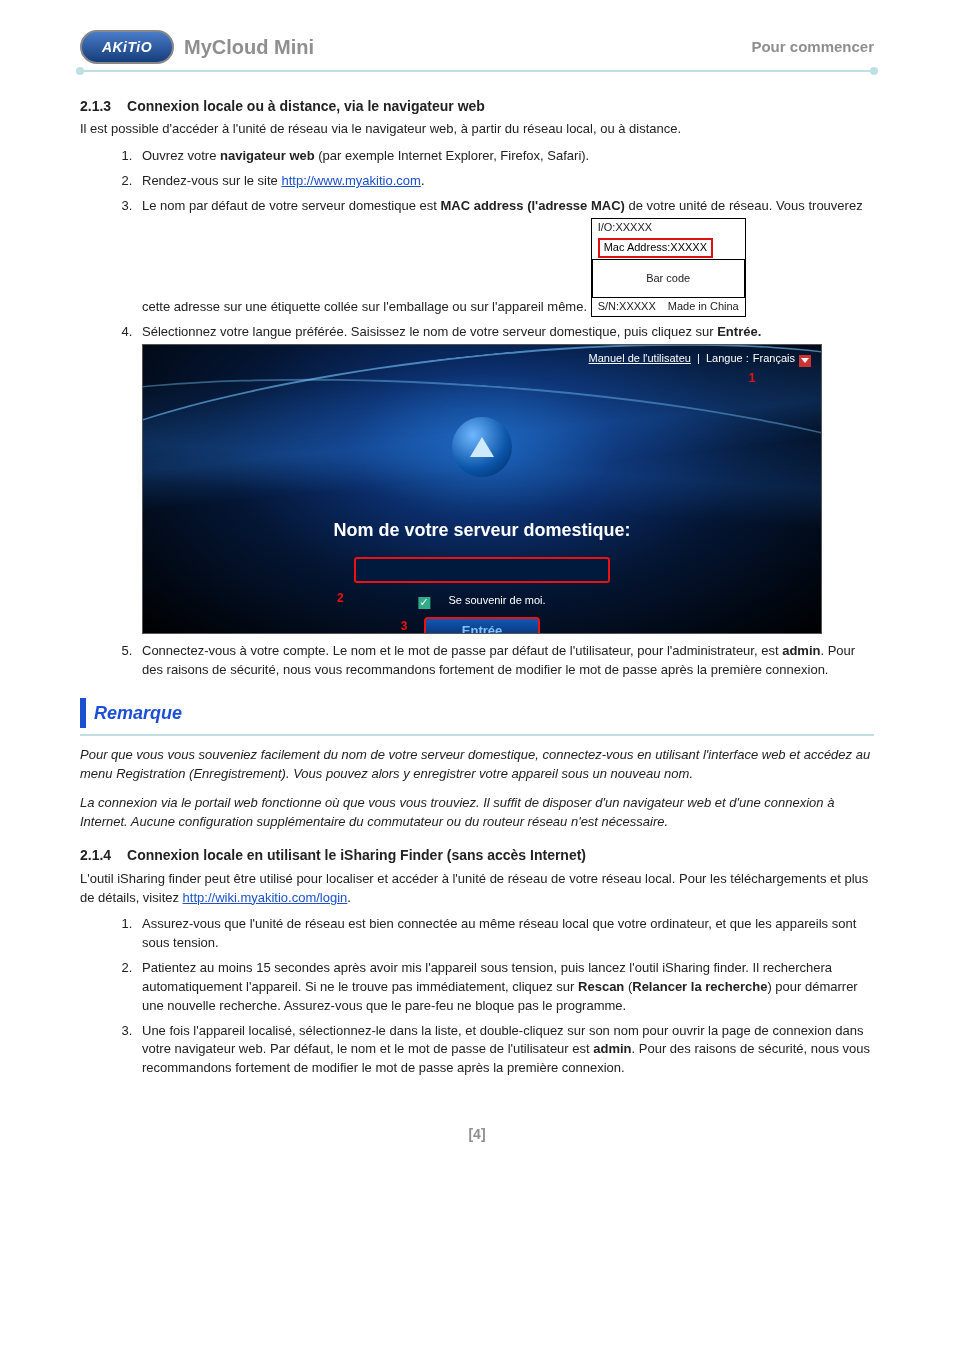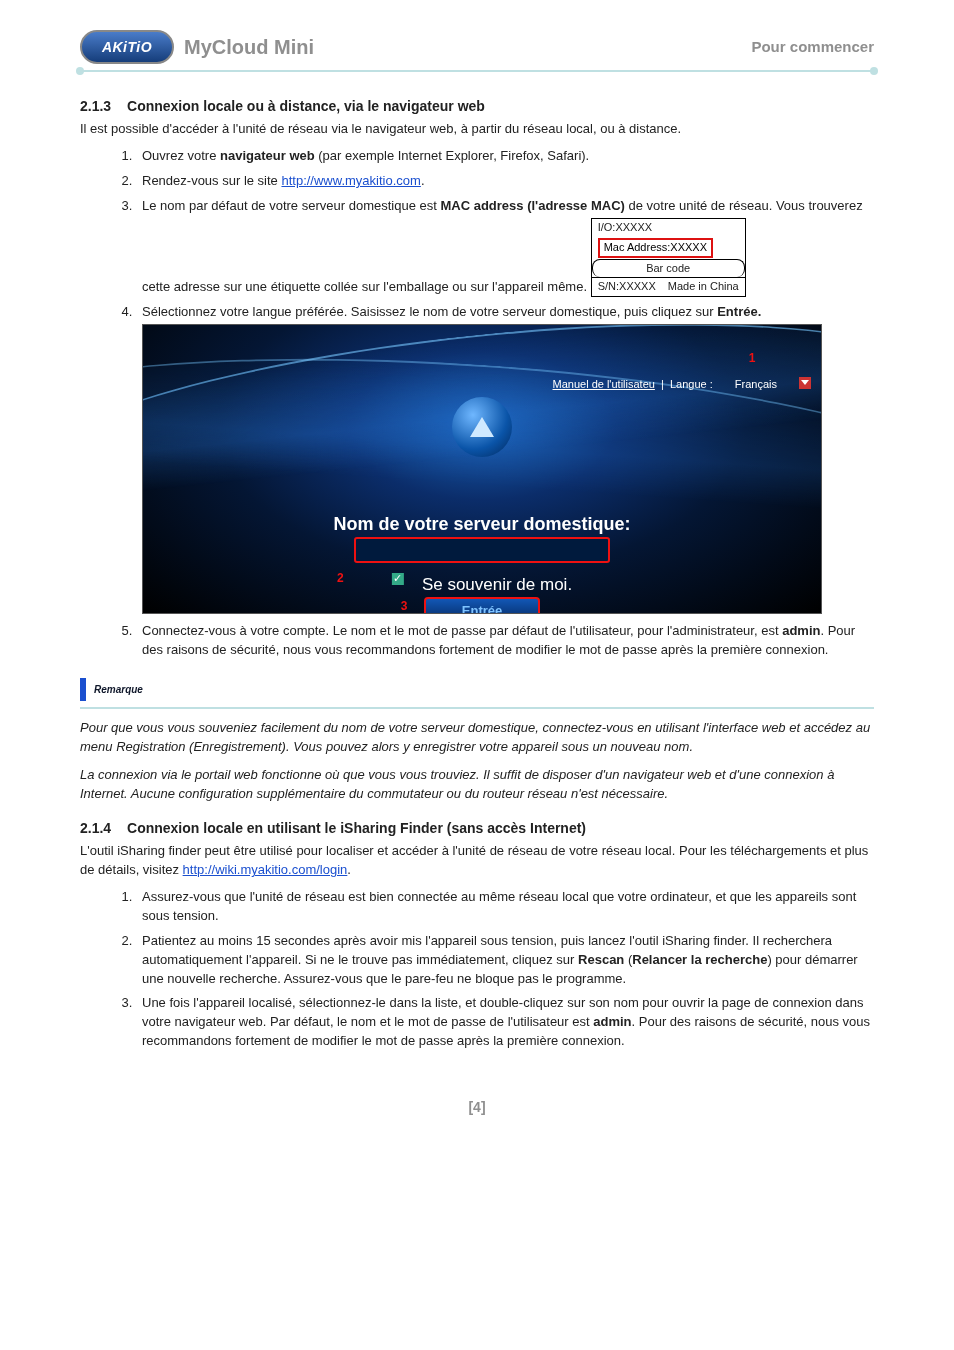--- a/index.html
+++ b/index.html
@@ -53,21 +53,21 @@
   h3.sec .num { display:inline-block; margin-right: 12px; }
   p, li { font-size: 13px; }
   a.link { color: #1a4fcf; text-decoration: underline; }
   ol.main { margin: 8px 0 8px 56px; }
   ol.main > li { margin-bottom: 6px; padding-left: 6px; }
   .label-img {
     border:1px solid #000; display:inline-block; font-size:11px; margin-top:2px;
   }
   .label-img .row{ padding:1px 6px; }
   .label-img .mac{ border:2px solid #d11; color:#000; padding:0 4px; display:inline-block;}
-  .label-img .bc { text-align:center; border-left:1px solid #000; border-right:1px solid #000; border-top:1px solid #000; padding:1px 30px;border-radius:8px;}
+  .label-img .bc { text-align:center; border-left:1px solid #000; border-right:1px solid #000; border-top:1px solid #000; padding:11px 30px;}
   .label-img .last{ display:flex; justify-content:flex-start; border-top:1px solid #000;}
   .label-img .last span{ padding:1px 6px;}
 
   .login-shot{
     width: 680px;
     height: 290px;
     margin: 2px 0 8px 0;
     background: radial-gradient(ellipse at 50% 35%, #1a62b8 0%, #0b2d6a 28%, #041634 55%, #000 100%);
     position: relative;
     overflow: hidden;
@@ -79,68 +79,68 @@
     border-radius:50%;
     border-top: 2px solid rgba(120,200,255,0.6);
     background: linear-gradient(180deg, rgba(40,120,220,0.0), rgba(40,120,220,0.25) 40%, rgba(0,0,0,0) 60%);
     transform: rotate(-6deg);
   }
   .swoosh2{ top:40px; transform: rotate(4deg) scaleX(1.1); opacity:0.7;}
   .login-top{
     position:absolute; top:6px; right:10px; font-size:11px; color:#fff;
   }
   .login-top a { color:#fff; text-decoration:underline; }
-  .lang-box{ display:inline-flex; align-items:flex-start; gap:22px;margin-top:46px;}
+  .lang-box{ display:inline-flex; align-items:flex-end; gap:4px;}
   .lang-caret{ width:12px;height:12px; background:#c33; display:inline-block; position:relative;}
   .lang-caret::after{content:"";position:absolute;left:2px;top:3px;border-left:4px solid transparent;border-right:4px solid transparent;border-top:5px solid #fff;}
   .marker{
     position:absolute; width:18px; height:18px; border:2px solid #e11; background:rgba(0,0,0,0);
     color:#e11; font-weight:bold; font-size:12px; line-height:14px; text-align:center;
     border-radius:3px;
   }
   .m1{ top:26px; right:60px; border:none;}
   .login-logo{
     position:absolute; top:72px; left:50%; transform:translateX(-50%);
     width:60px;height:60px; border-radius:50%;
     background: radial-gradient(circle at 35% 30%, #6fb7ff, #0a54a8 60%, #022659);
     display:flex;align-items:center;justify-content:center;
   }
   .login-logo-tri{
     width:0;height:0;border-left:12px solid transparent;border-right:12px solid transparent;border-bottom:20px solid #cfe9ff;
   }
   .login-title{
-    position:absolute; top:186px; width:100%; text-align:center; font-size:18px; font-weight:bold;
+    position:absolute; top:172px; width:100%; text-align:center; font-size:18px; font-weight:bold;
   }
   .login-input{
     position:absolute; top:212px; left:50%; transform:translateX(-50%);
     width:256px; height:26px; background:#001a3d;
     border:2px solid #e11; border-radius:3px;
   }
   .m2{ top:246px; left:194px; border:none; width:auto;}
   .remember{
     position:absolute; top:248px; left:50%; transform:translateX(-50%);
-    font-size:17px; color:#fff; display:flex; align-items:flex-start; gap:18px;
+    font-size:11px; color:#fff; display:flex; align-items:flex-end; gap:18px;
   }
   .remember .cb{ width:12px;height:12px;background:#3a8; display:inline-block; position:relative;}
   .remember .cb::after{content:"✓"; position:absolute; top:-2px; left:1px; font-size:11px; color:#fff;}
   .m3{ top:274px; left:252px; border:none;}
   .login-btn{
     position:absolute; top:272px; left:50%; transform:translateX(-50%);
     width:116px; height:28px; border:2px solid #e11; border-radius:4px;
     background: linear-gradient(#1257b5,#04275e);
     color:#7fc3ff; font-weight:bold; font-size:13px; text-align:center; line-height:24px;
   }
 
   .remark-bar{
     border-left: 6px solid #1a4fcf;
     padding: 2px 8px;
     margin: 10px 0 6px 0;
     display:inline-block;
   }
-  .remark-bar span{ color:#0f172a; font-weight:bold; font-style:italic; font-size:10px;text-align:center;}
+  .remark-bar span{ color:#1d4ed8; font-weight:bold; font-style:italic; font-size:18px;text-align:center;}
   .remark-sep{
     height:2px; background:linear-gradient(to right,#bfe0e2,#bfe0e2); margin-bottom:10px;
   }
   p.note{ font-style: italic; margin: 6px 0 10px 0; }
 
   .page-num{
     text-align:center; color:#8f8f8f; font-weight:bold; margin-top:46px; font-size:14px;
   }
 </style>
 </head>

